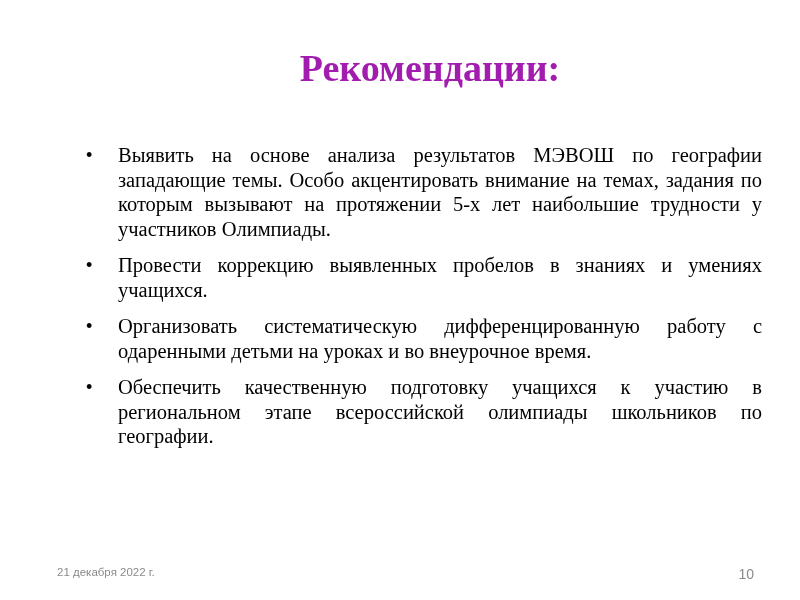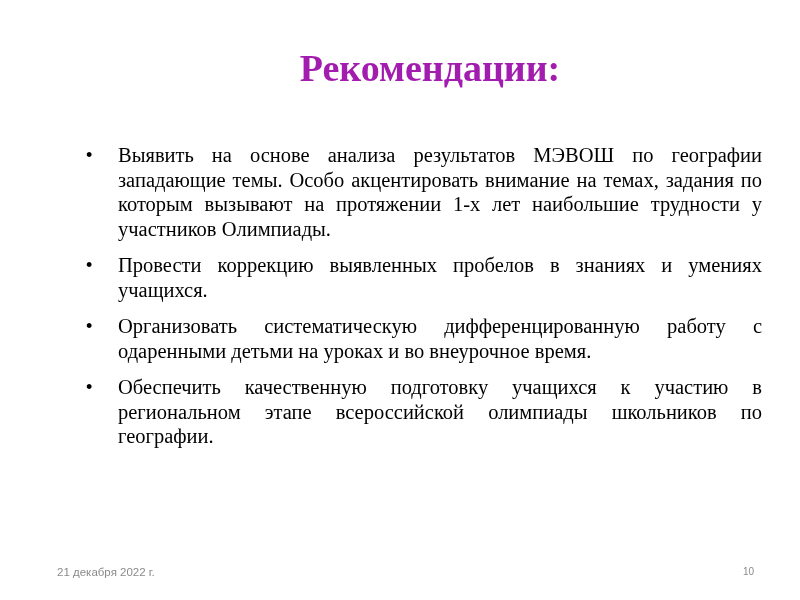--- a/index.html
+++ b/index.html
@@ -64,35 +64,35 @@
       top: 566px;
       font-family: "Liberation Sans", sans-serif;
       font-size: 11.5px;
       color: #8a8a8a;
     }
     .footer-page {
       position: absolute;
       right: 46px;
       top: 566px;
       font-family: "Liberation Sans", sans-serif;
-      font-size: 10px;
+      font-size: 14px;
       color: #8a8a8a;
     }
   </style>
 </head>
 <body>
 
 <div class="slide">
   <div class="title">Рекомендации:</div>
 
   <div class="content">
     <ul>
       <li>
         <span class="bullet">•</span>
-        <span>Выявить на основе анализа результатов МЭВОШ по географии западающие темы. Особо акцентировать внимание на темах, задания по которым вызывают на протяжении 1-х лет наибольшие трудности у участников Олимпиады.</span>
+        <span>Выявить на основе анализа результатов МЭВОШ по географии западающие темы. Особо акцентировать внимание на темах, задания по которым вызывают на протяжении 5-х лет наибольшие трудности у участников Олимпиады.</span>
       </li>
       <li>
         <span class="bullet">•</span>
         <span>Провести коррекцию выявленных пробелов в знаниях и умениях учащихся.</span>
       </li>
       <li>
         <span class="bullet">•</span>
         <span>Организовать систематическую дифференцированную работу с одаренными детьми на уроках и во внеурочное время.</span>
       </li>
       <li>

